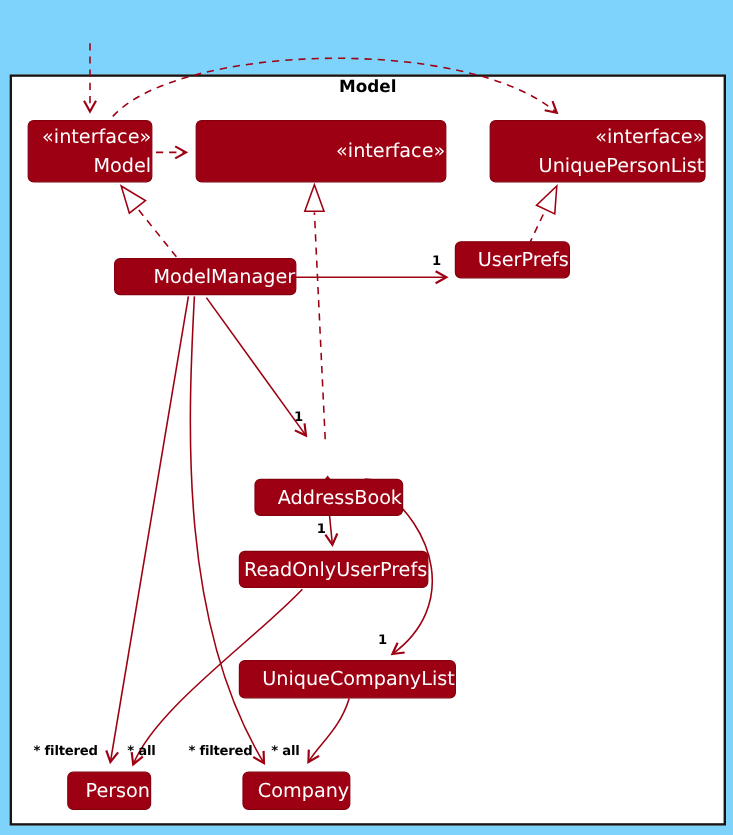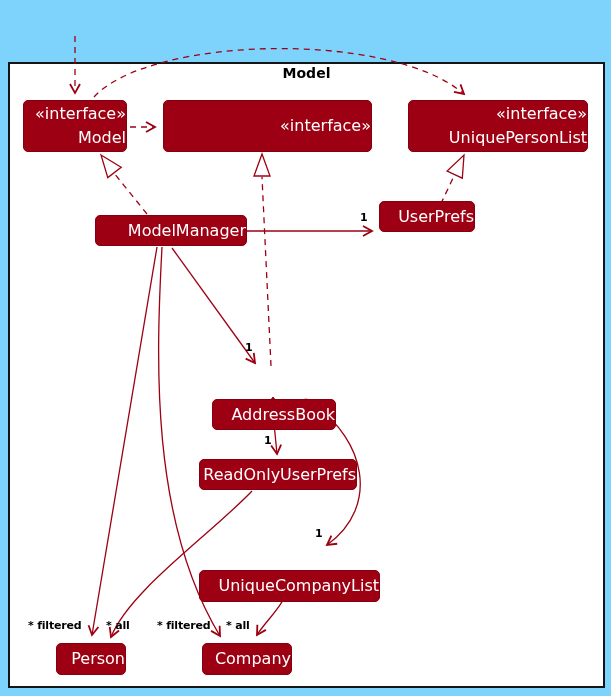--- a/index.html
+++ b/index.html
@@ -132,21 +132,21 @@
   </div>
 
   <div class="cls" style="left:212px;top:367px;width:124px;height:31px;margin-top:32px;">
     <span class="nm">AddressBook</span>
   </div>
 
   <div class="cls" style="left:199px;top:459px;width:158px;height:31px;">
     <span class="nm">ReadOnlyUserPrefs</span>
   </div>
 
-  <div class="cls" style="left:199px;top:550px;width:181px;height:32px;margin-top:20px;">
+  <div class="cls" style="left:199px;top:550px;width:181px;height:32px;">
     <span class="nm">UniqueCompanyList</span>
   </div>
 
   <div class="cls" style="left:202px;top:643px;width:90px;height:32px;">
     <span class="nm">Company</span>
   </div>
 
   <div class="cls" style="left:56px;top:643px;width:70px;height:32px;">
     <span class="nm">Person</span>
   </div>

